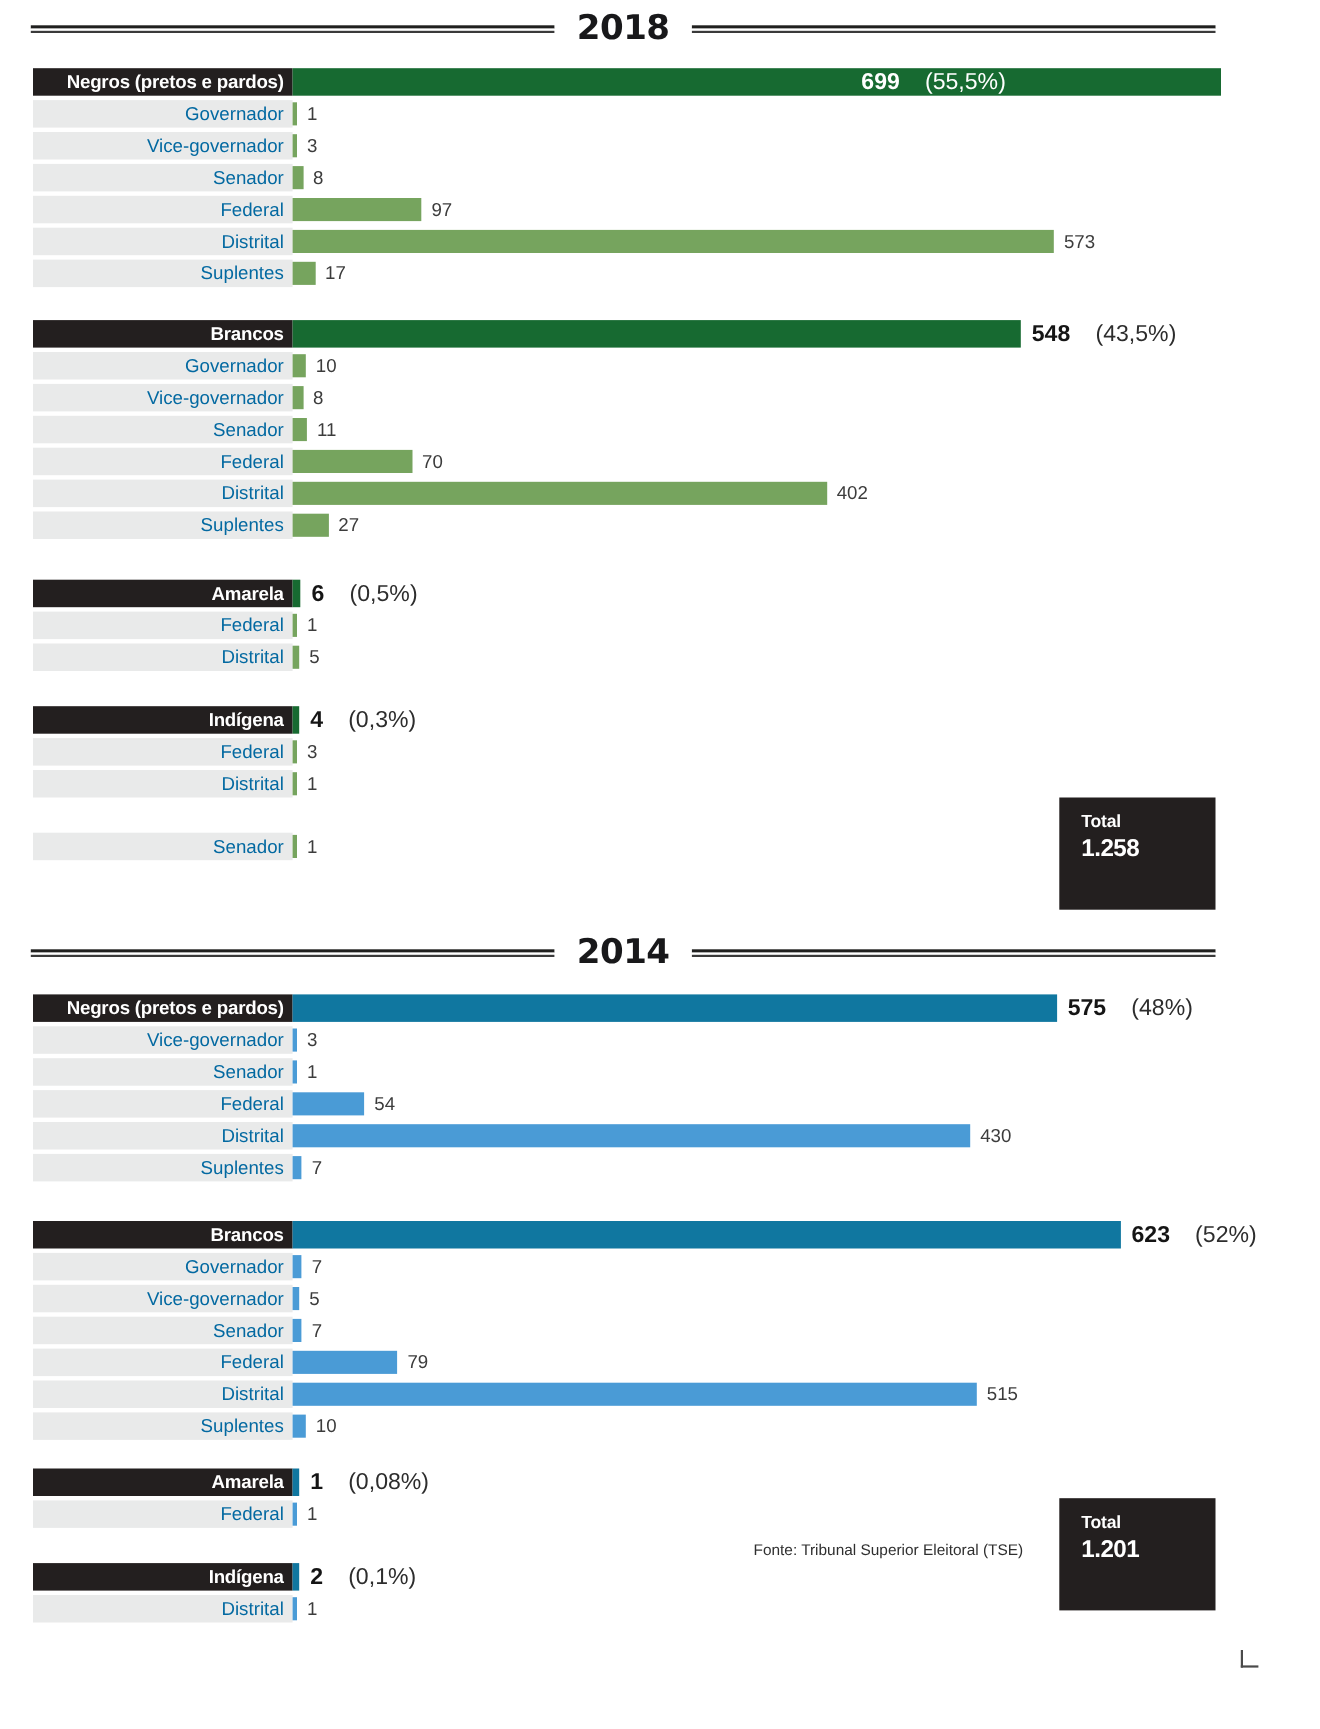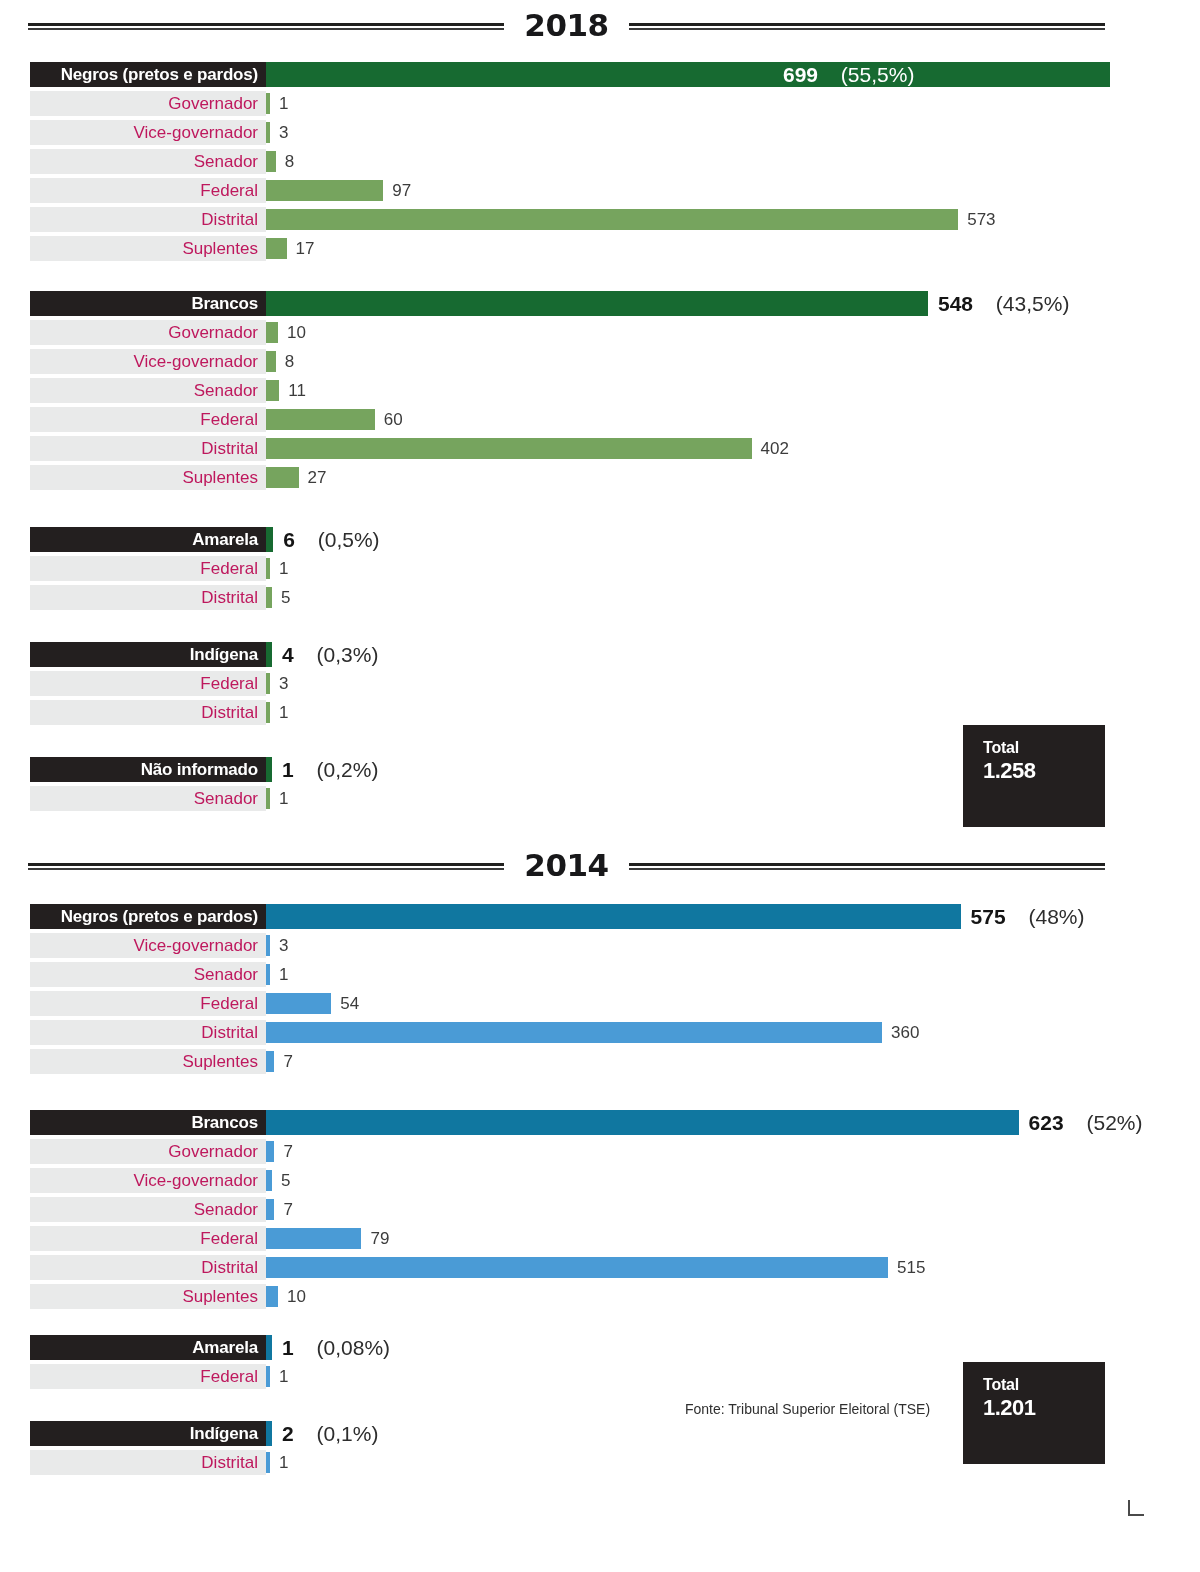--- a/index.html
+++ b/index.html
@@ -70,21 +70,21 @@
   }
   .row.head .label-plate {
     background: #231f1f;
   }
   .label-text {
     position: absolute;
     right: 8px;
     top: 50%;
     transform: translateY(-50%);
     font-size: 17px;
-    color: #be185d;
+    color: #0369a1;
     white-space: nowrap;
     font-family: "Liberation Sans", sans-serif;
   }
   .row.head .label-text {
     color: #ffffff;
     font-weight: 700;
     font-size: 17px;
     letter-spacing: -0.2px;
   }
 
@@ -251,21 +251,21 @@
           <div class="label-text">Senador</div>
         </div>
         <div class="bar" style="width: 13.288px; background: rgb(118, 164, 94);"></div>
         <div class="bar-value" style="left: 288.288px;">11</div>
       </div>
       <div class="row">
         <div class="label-plate">
           <div class="label-text">Federal</div>
         </div>
         <div class="bar" style="width: 108.72px; background: rgb(118, 164, 94);"></div>
-        <div class="bar-value" style="left: 383.72px;">60</div>
+        <div class="bar-value" style="left: 383.72px;">70</div>
       </div>
       <div class="row">
         <div class="label-plate">
           <div class="label-text">Distrital</div>
         </div>
         <div class="bar" style="width: 485.616px; background: rgb(118, 164, 94);"></div>
         <div class="bar-value" style="left: 760.616px;">402</div>
       </div>
       <div class="row">
         <div class="label-plate">
@@ -315,27 +315,20 @@
       </div>
       <div class="row">
         <div class="label-plate">
           <div class="label-text">Distrital</div>
         </div>
         <div class="bar" style="width: 4px; background: rgb(118, 164, 94);"></div>
         <div class="bar-value" style="left: 279px;">1</div>
       </div>
     </div>
     <div class="group" style="top: 755px;">
-      <div class="row head">
-        <div class="label-plate">
-          <div class="label-text">Não informado</div>
-        </div>
-        <div class="bar" style="width: 6px; background: rgb(23, 106, 49);"></div>
-        <div class="bar-value" style="left: 282px;"><b>1</b><span class="pct"> (0,2%)</span></div>
-      </div>
       <div class="row">
         <div class="label-plate">
           <div class="label-text">Senador</div>
         </div>
         <div class="bar" style="width: 4px; background: rgb(118, 164, 94);"></div>
         <div class="bar-value" style="left: 279px;">1</div>
       </div>
     </div>
     <div class="total-box" style="left: 963px; top: 725px; width: 142px; height: 102px;">
       <div class="total-label">Total</div>
@@ -373,21 +366,21 @@
           <div class="label-text">Federal</div>
         </div>
         <div class="bar" style="width: 65.232px; background: rgb(74, 155, 214);"></div>
         <div class="bar-value" style="left: 340.232px;">54</div>
       </div>
       <div class="row">
         <div class="label-plate">
           <div class="label-text">Distrital</div>
         </div>
         <div class="bar" style="width: 616.08px; background: rgb(74, 155, 214);"></div>
-        <div class="bar-value" style="left: 891.08px;">360</div>
+        <div class="bar-value" style="left: 891.08px;">430</div>
       </div>
       <div class="row">
         <div class="label-plate">
           <div class="label-text">Suplentes</div>
         </div>
         <div class="bar" style="width: 8.456px; background: rgb(74, 155, 214);"></div>
         <div class="bar-value" style="left: 283.456px;">7</div>
       </div>
     </div>
     <div class="group" style="top: 1108px;">

